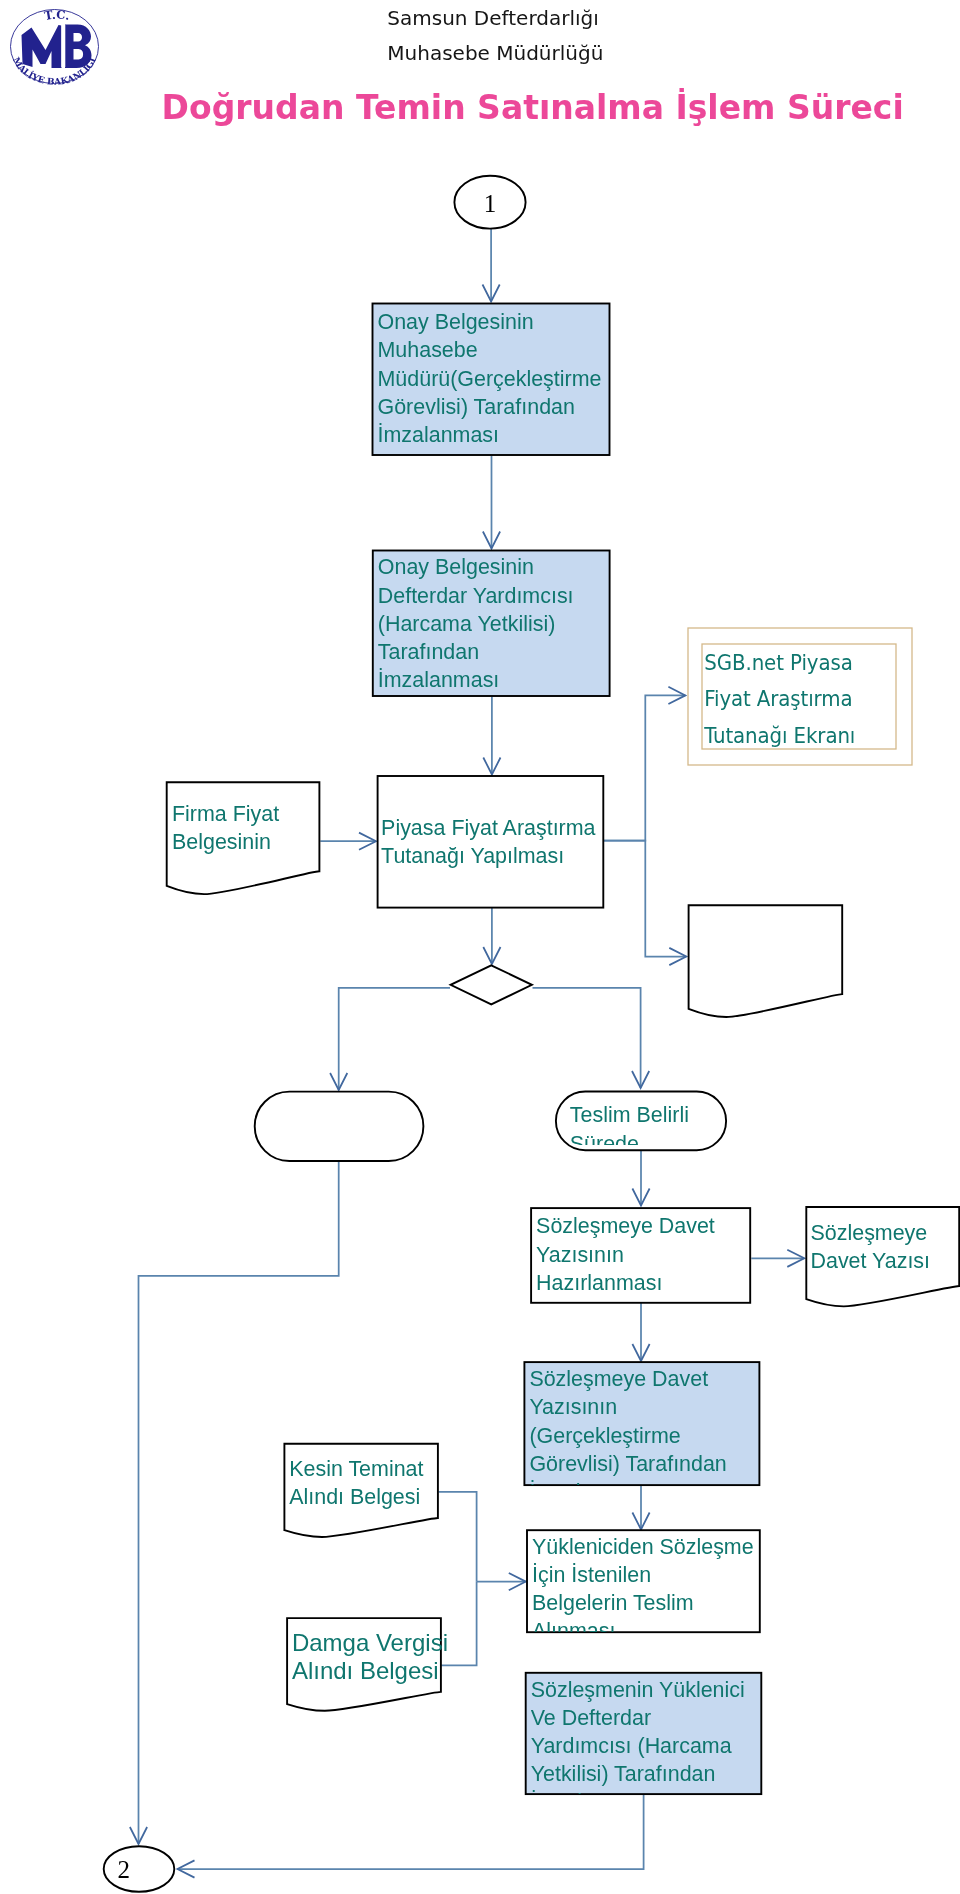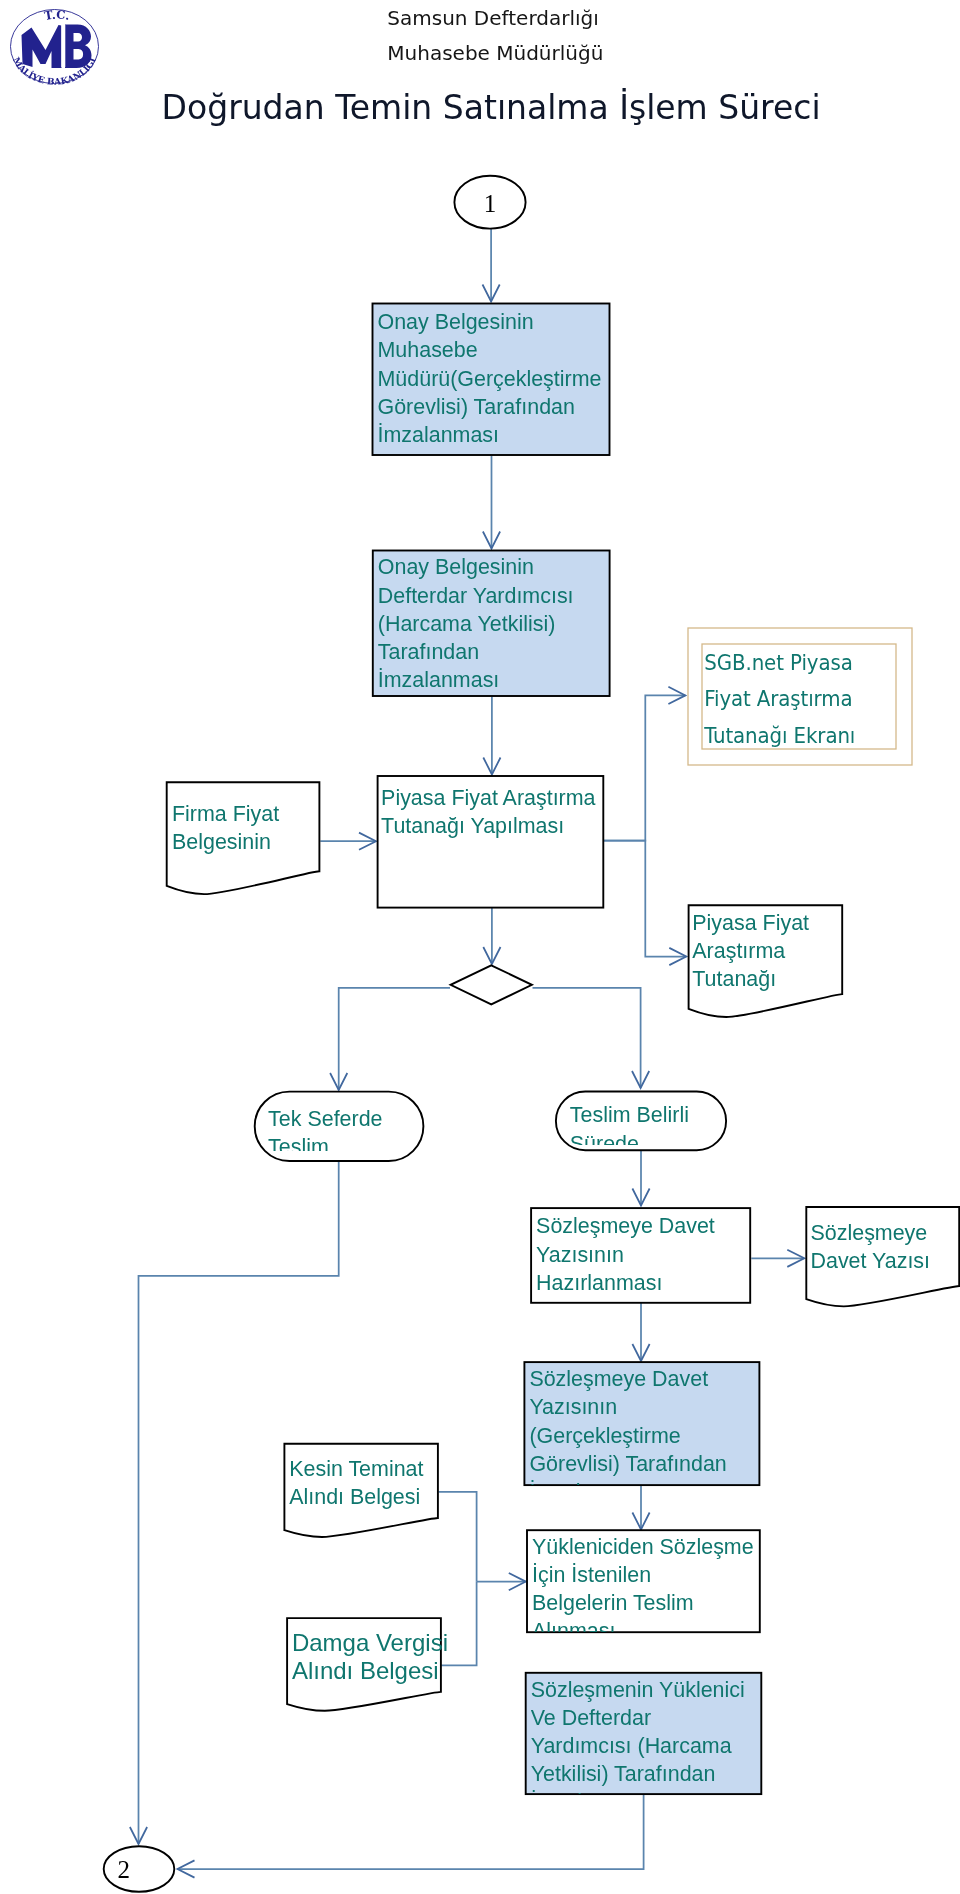--- a/index.html
+++ b/index.html
@@ -2,21 +2,21 @@
 <html><head>
 <meta charset="utf-8">
 <title>Doğrudan Temin Satınalma İşlem Süreci</title>
 <style>
   html,body{margin:0;padding:0;background:#fff;}
   body{width:960px;height:1894px;position:relative;overflow:hidden;
        font-family:"Liberation Sans",sans-serif;color:#000;}
   #page{position:absolute;left:0;top:0;width:960px;height:1894px;background:#fff;}
   .abs{position:absolute;}
   #org1,#org2{font-family:"DejaVu Sans",sans-serif;font-weight:400;color:#161616;white-space:nowrap;}
-  #title{font-family:"DejaVu Sans",sans-serif;font-weight:400;color:#0f172a;white-space:nowrap;}
+  #title{font-family:"DejaVu Sans",sans-serif;font-weight:700;color:#ec4899;white-space:nowrap;}
   .nt{position:absolute;font-family:"Liberation Sans",sans-serif;color:#0f766e;white-space:nowrap;}
   .el{position:absolute;font-family:"Liberation Serif",serif;font-size:25px;line-height:24px;
       text-align:center;color:#000;}
   svg{display:block;}
 </style>
 </head>
 <body>
 
 <div id="page">
 
@@ -164,32 +164,23 @@
     </div>
   <div class="nt" style="left:704.30px;top:644.90px;width:247.70px;font-size:22.0px;line-height:36.5px;font-family:'DejaVu Sans Condensed','DejaVu Sans',sans-serif;letter-spacing:-0.1px;">
       <div>SGB.net Piyasa</div>
       <div>Fiyat Araştırma</div>
       <div>Tutanağı Ekranı</div>
     </div>
   <div class="nt" style="left:172.00px;top:800.25px;width:187.40px;font-size:21.45px;line-height:28.2px;">
       <div>Firma Fiyat</div>
       <div>Belgesinin</div>
     </div>
-  <div class="nt" style="left:381.10px;top:784px;width:262.20px;font-size:21.45px;line-height:28.2px;">
+  <div class="nt" style="left:381.10px;top:814px;width:262.20px;font-size:21.45px;line-height:28.2px;">
       <div>Piyasa Fiyat Araştırma</div>
       <div>Tutanağı Yapılması</div>
-    </div>
-  <div class="nt" style="left:692.30px;top:908.95px;width:189.90px;font-size:21.45px;line-height:28.2px;">
-      <div>Piyasa Fiyat</div>
-      <div>Araştırma</div>
-      <div>Tutanağı</div>
-    </div>
-  <div class="nt" style="left:268.10px;top:1105.15px;width:195.30px;font-size:21.45px;line-height:28.2px;height:45.95px;overflow:hidden;">
-      <div>Tek Seferde</div>
-      <div>Teslim</div>
     </div>
   <div class="nt" style="left:569.80px;top:1101.45px;width:196.30px;font-size:21.45px;line-height:28.2px;height:43.35px;overflow:hidden;">
       <div>Teslim Belirli</div>
       <div>Sürede</div>
     </div>
   <div class="nt" style="left:536.10px;top:1212.45px;width:254.10px;font-size:21.45px;line-height:28.2px;">
       <div>Sözleşmeye Davet</div>
       <div>Yazısının</div>
       <div>Hazırlanması</div>
     </div>

